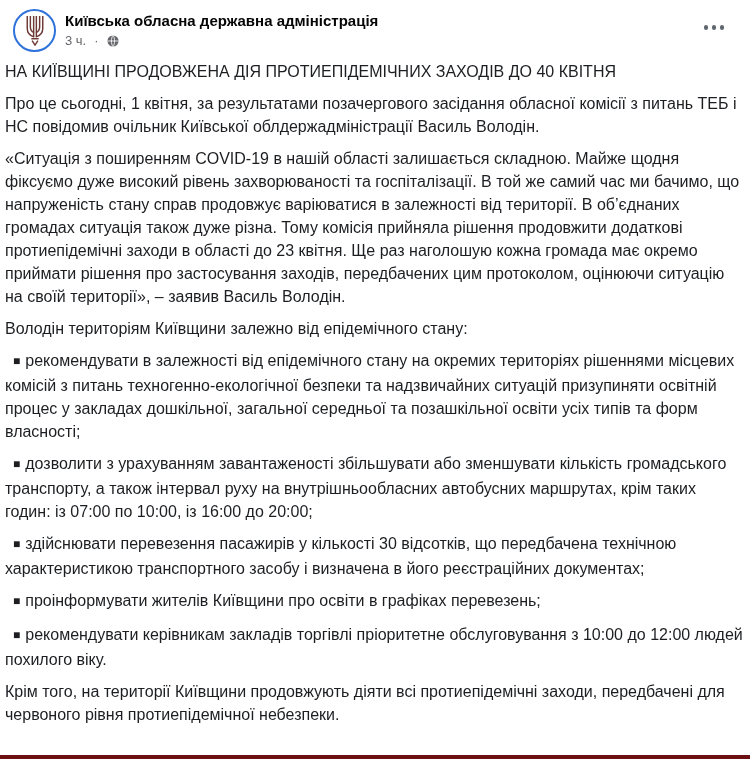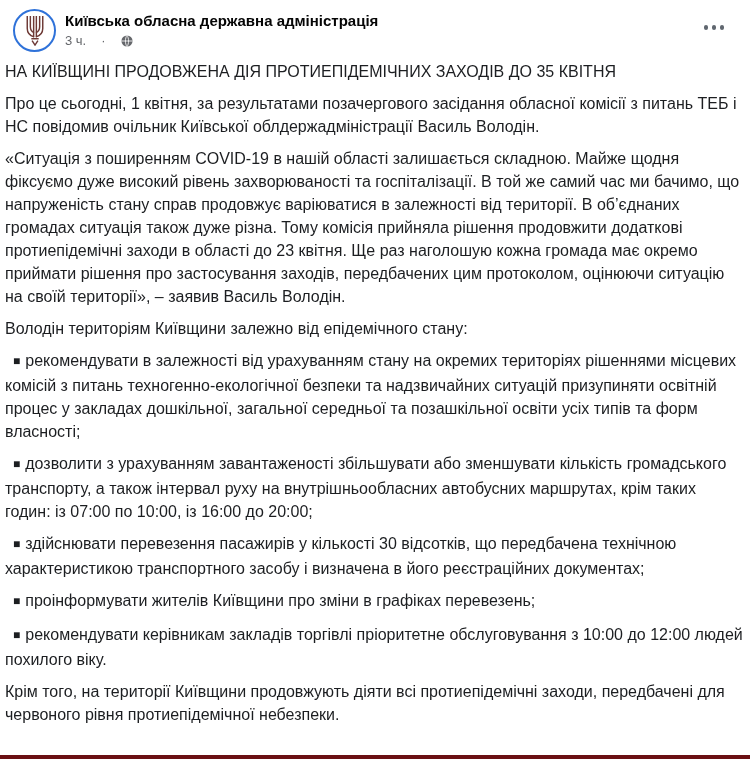--- a/index.html
+++ b/index.html
@@ -21,21 +21,21 @@
     background: #ffffff;
     display: flex; align-items: center; justify-content: center;
     flex: 0 0 auto; cursor: pointer;
   }
   .header-info { margin-left: 9px; padding-top: 2px; }
   .page-name {
     font-size: 15px; font-weight: bold; color: #050505;
     line-height: 19px; cursor: pointer;
   }
   .meta {
-    display: flex; align-items: center; gap: 15px;
+    display: flex; align-items: center; gap: 8px;
     font-size: 13px; color: #65676b; margin-top: 3px;
   }
   .meta .ts { cursor: pointer; }
   .menu-dots {
     margin-left: auto; margin-top: 12px; margin-right: 6px;
     display: flex; gap: 3.5px; cursor: pointer; padding: 4px;
   }
   .menu-dots i {
     width: 4.5px; height: 4.5px; border-radius: 50%;
     background: #606770; display: block;
@@ -96,27 +96,27 @@
     </div>
   </div>
   <div class="menu-dots">
     <i></i>
       <i></i>
       <i></i>
   </div>
 </div>
 
 <div class="post-body">
-  <p class="para title">НА КИЇВЩИНІ ПРОДОВЖЕНА ДІЯ ПРОТИЕПІДЕМІЧНИХ ЗАХОДІВ ДО 35 КВІТНЯ</p>
+  <p class="para title">НА КИЇВЩИНІ ПРОДОВЖЕНА ДІЯ ПРОТИЕПІДЕМІЧНИХ ЗАХОДІВ ДО 40 КВІТНЯ</p>
   <p class="para">Про це сьогодні, 1 квітня, за результатами позачергового засідання обласної комісії з питань ТЕБ і НС повідомив очільник Київської облдержадміністрації Василь Володін.</p>
   <p class="para">«Ситуація з поширенням COVID-19 в нашій області залишається складною. Майже щодня фіксуємо дуже високий рівень захворюваності та госпіталізації. В той же самий час ми бачимо, що напруженість стану справ продовжує варіюватися в залежності від території. В об’єднаних громадах ситуація також дуже різна. Тому комісія прийняла рішення продовжити додаткові протиепідемічні заходи в області до 23 квітня. Ще раз наголошую кожна громада має окремо приймати рішення про застосування заходів, передбачених цим протоколом, оцінюючи ситуацію на своїй території», – заявив Василь Володін.</p>
   <p class="para">Володін територіям Київщини залежно від епідемічного стану:</p>
 
-  <p class="para bullet"><span class="sq">■</span><span>рекомендувати в залежності від урахуванням стану на окремих територіях рішеннями місцевих комісій з питань техногенно-екологічної безпеки та надзвичайних ситуацій призупиняти освітній процес у закладах дошкільної,  загальної середньої та позашкільної освіти усіх типів та форм власності;</span></p>
+  <p class="para bullet"><span class="sq">■</span><span>рекомендувати в залежності від епідемічного стану на окремих територіях рішеннями місцевих комісій з питань техногенно-екологічної безпеки та надзвичайних ситуацій призупиняти освітній процес у закладах дошкільної,  загальної середньої та позашкільної освіти усіх типів та форм власності;</span></p>
   <p class="para bullet"><span class="sq">■</span><span>дозволити з урахуванням завантаженості збільшувати або зменшувати кількість громадського транспорту, а також інтервал руху на внутрішньообласних автобусних маршрутах, крім таких годин: із 07:00 по 10:00, із 16:00 до 20:00;</span></p>
   <p class="para bullet"><span class="sq">■</span><span>здійснювати перевезення пасажирів у кількості 30 відсотків, що передбачена технічною характеристикою транспортного засобу і визначена в його реєстраційних документах;</span></p>
-  <p class="para bullet"><span class="sq">■</span><span>проінформувати жителів Київщини про зміни в графіках перевезень;</span></p>
+  <p class="para bullet"><span class="sq">■</span><span>проінформувати жителів Київщини про освіти в графіках перевезень;</span></p>
   <p class="para bullet"><span class="sq">■</span><span>рекомендувати керівникам закладів торгівлі пріоритетне обслуговування з 10:00 до 12:00 людей похилого віку.</span></p>
 
   <p class="para">Крім того, на території Київщини продовжують діяти всі протиепідемічні заходи, передбачені для червоного рівня протиепідемічної небезпеки.</p>
 </div>
 
 <div class="attachment-edge"></div>
 
 </body></html>

